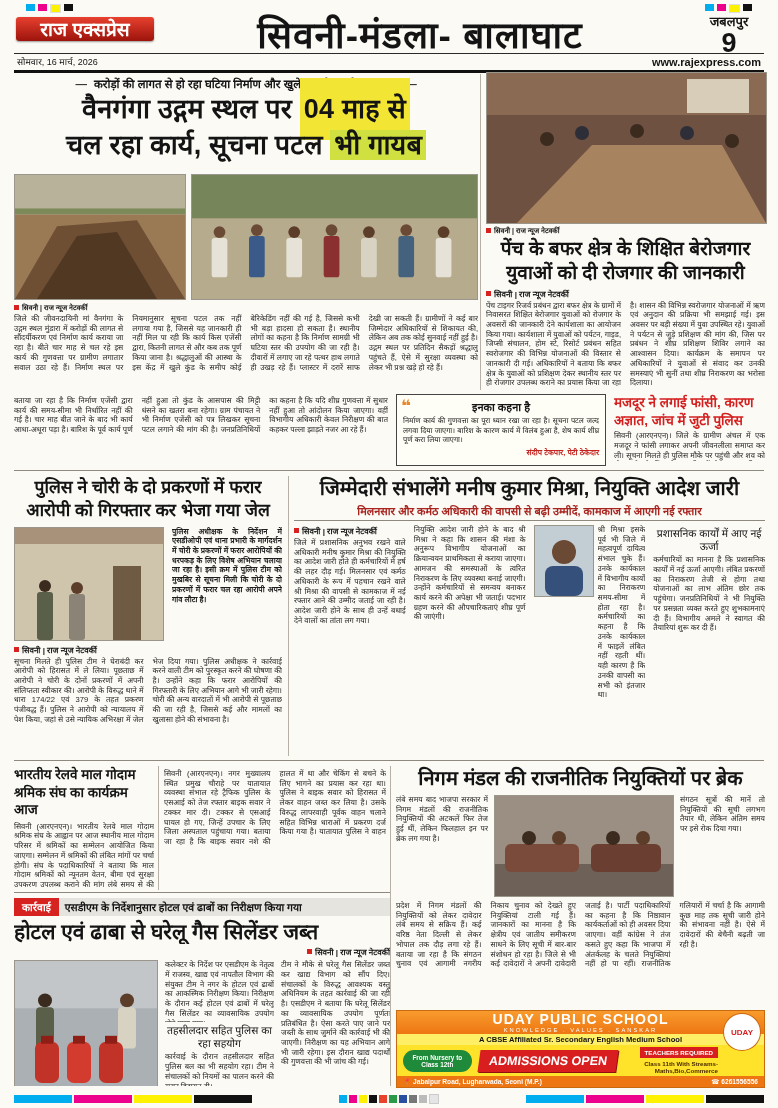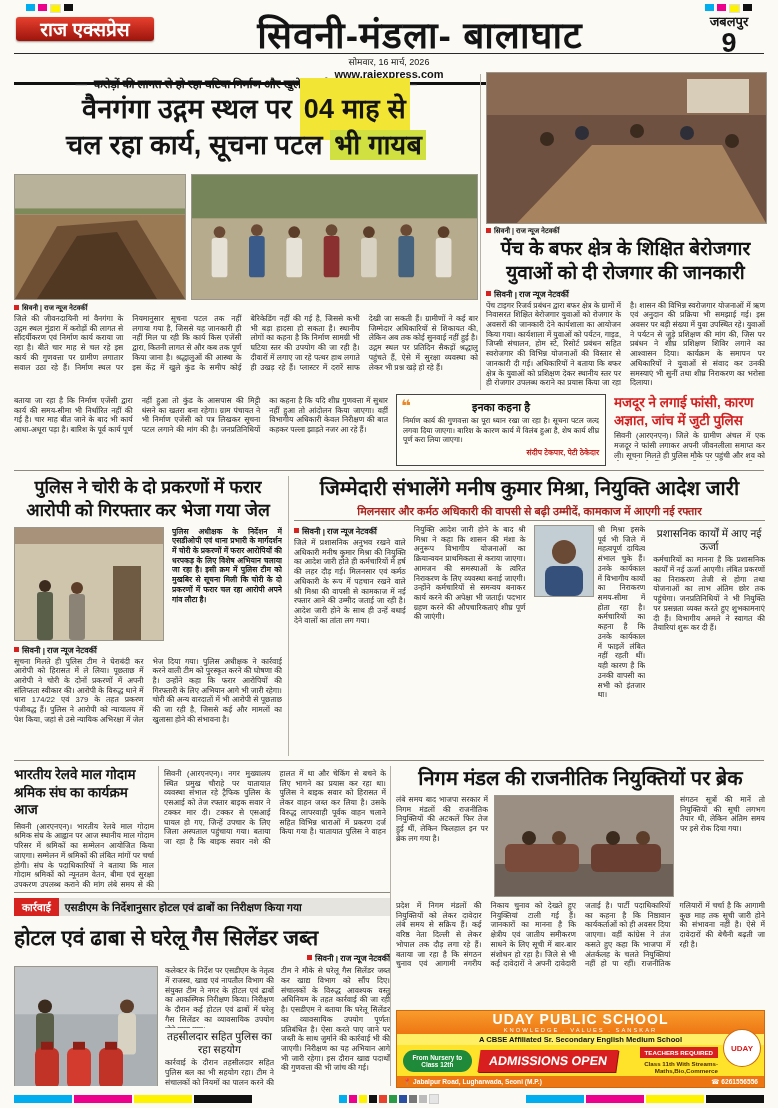--- a/index.html
+++ b/index.html
@@ -55,21 +55,21 @@
   .ad-name{font-size:14px;font-weight:bold;letter-spacing:1px;line-height:1.1;}
   .ad-tag{font-size:5.8px;letter-spacing:2px;}
   .ad-aff{background:#ffef66;color:#111;font-weight:bold;font-size:7.6px;text-align:center;padding:1px 0;}
   .ad-main{flex:1;display:flex;align-items:center;gap:7px;padding:2px 6px;}
   .ad-pill{background:#1f8a3a;color:#fff;font-weight:bold;font-size:6.4px;border-radius:12px;padding:4px 6px;text-align:center;max-width:64px;}
   .ad-adm{background:#d81e1e;color:#fff;font-weight:bold;font-size:12.5px;padding:4px 10px;transform:skewX(-8deg);box-shadow:1px 1px 0 #8e0f0f;white-space:nowrap;}
   .ad-right{margin-left:auto;display:flex;flex-direction:column;gap:2px;align-items:flex-end;padding-right:40px;}
   .ad-teach{background:#d81e1e;color:#fff;font-weight:bold;font-size:6.2px;padding:2px 5px;}
   .ad-streams{font-size:6.2px;font-weight:bold;color:#4a2a00;text-align:right;}
   .ad-bottom{background:#ee7612;color:#fff;font-size:6.6px;display:flex;justify-content:space-between;padding:2px 6px;font-weight:bold;}
-  .ad-logo{position:absolute;right:4px;top:19px;width:32px;height:32px;border-radius:50%;background:#fff;
+  .ad-logo{position:absolute;right:4px;top:3px;width:32px;height:32px;border-radius:50%;background:#fff;
     border:2px solid #fff;box-shadow:0 0 0 1px #c96a10;display:flex;align-items:center;justify-content:center;
     font-size:8px;font-weight:bold;color:#d81e1e;z-index:3;}
   
   .cbar{display:flex;align-items:center;gap:2px;}
   .cbar .seg{height:8px;}
   .cbar .sq{width:8px;height:8px;}
 </style>
 </head>
 <body>
 
@@ -89,21 +89,21 @@
   </div>
 
   <div class="abs logo-box" style="left:16px;top:17px;width:138px;height:24px;">
     <span>राज एक्सप्रेस</span>
   </div>
   <div class="abs mast-title" style="left:160px;top:8px;width:520px;">सिवनी-मंडला- बालाघाट</div>
   <div class="abs" style="left:694px;top:12px;width:70px;">
     <div class="city">जबलपुर</div>
     <div class="pageno">9</div>
   </div>
-  <div class="abs dateline" style="left:14px;top:53px;width:750px;flex-direction:column;">
+  <div class="abs dateline" style="left:14px;top:53px;width:750px;">
     <span>सोमवार, 16 मार्च, 2026</span>
     <span class="website">www.rajexpress.com</span>
   </div>
 
   <div class="abs kicker" style="left:14px;top:76px;width:464px;">करोड़ों की लागत से हो रहा घटिया निर्माण और खुले कुंड से हादसे का खतरा</div>
   <div class="abs lead-head" style="left:14px;top:92px;width:464px;height:78px;">
     <div><span>वैनगंगा उद्गम स्थल पर </span><span class="hl1">04 माह से</span></div>
     <div><span>चल रहा कार्य, सूचना पटल </span><span class="hl2">भी गायब</span></div>
   </div>
 
@@ -279,21 +279,21 @@
     <div class="body-txt cols-4" style="margin-top:4px;height:104px;">प्रदेश में निगम मंडलों की नियुक्तियों को लेकर दावेदार लंबे समय से सक्रिय हैं। कई वरिष्ठ नेता दिल्ली से लेकर भोपाल तक दौड़ लगा रहे हैं। बताया जा रहा है कि संगठन चुनाव एवं आगामी नगरीय निकाय चुनाव को देखते हुए नियुक्तियां टाली गई हैं। जानकारों का मानना है कि क्षेत्रीय एवं जातीय समीकरण साधने के लिए सूची में बार-बार संशोधन हो रहा है। जिले से भी कई दावेदारों ने अपनी दावेदारी जताई है। पार्टी पदाधिकारियों का कहना है कि निष्ठावान कार्यकर्ताओं को ही अवसर दिया जाएगा। वहीं कांग्रेस ने तंज कसते हुए कहा कि भाजपा में अंतर्कलह के चलते नियुक्तियां नहीं हो पा रहीं। राजनीतिक गलियारों में चर्चा है कि आगामी कुछ माह तक सूची जारी होने की संभावना नहीं है। ऐसे में दावेदारों की बेचैनी बढ़ती जा रही है।</div>
   </div>
 
   <div class="abs hrule" style="left:14px;top:892px;width:376px;"></div>
 
   <div class="abs" style="left:14px;top:898px;width:376px;height:188px;overflow:hidden;">
     <div style="display:flex;align-items:stretch;gap:0;">
       <span class="label-red">कार्रवाई</span>
       <span class="kicker-strip">एसडीएम के निर्देशानुसार होटल एवं ढाबों का निरीक्षण किया गया</span>
     </div>
-    <div class="hotel-head" style="margin-top:9px;">होटल एवं ढाबा से घरेलू गैस सिलेंडर जब्त</div>
+    <div class="hotel-head" style="margin-top:3px;">होटल एवं ढाबा से घरेलू गैस सिलेंडर जब्त</div>
     <div class="byline" style="justify-content:flex-end;margin:2px 0 3px;">
       <span class="bullet"></span>
       <span>सिवनी | राज न्यूज नेटवर्की</span>
     </div>
     <div style="display:flex;gap:7px;height:128px;">
       <div class="ph" style="width:142px;flex:0 0 auto;">
         <svg viewBox="0 0 142 128" preserveAspectRatio="none">
           <rect width="142" height="128" fill="#aab0b4"></rect>
           <rect width="142" height="48" fill="#c2c6c9"></rect>
           <circle cx="30" cy="40" r="7" fill="#3b2a1e"></circle>

